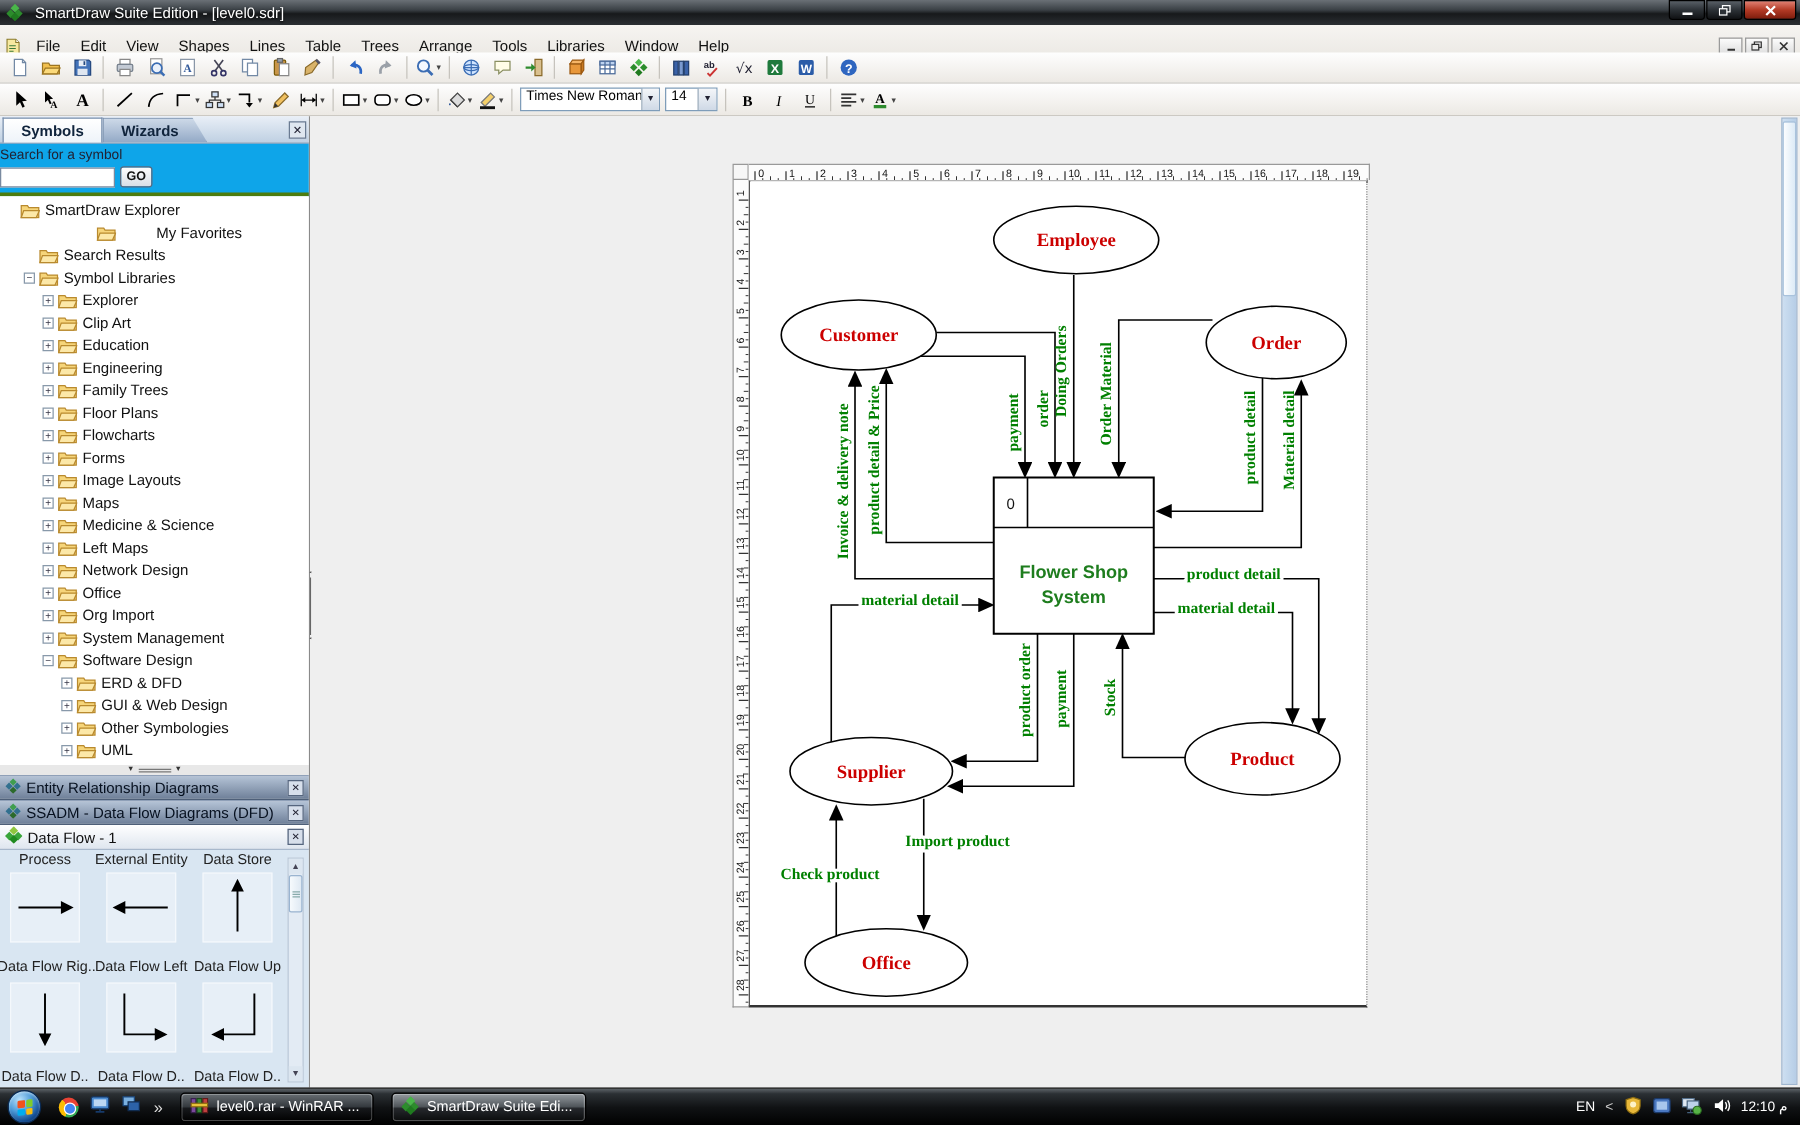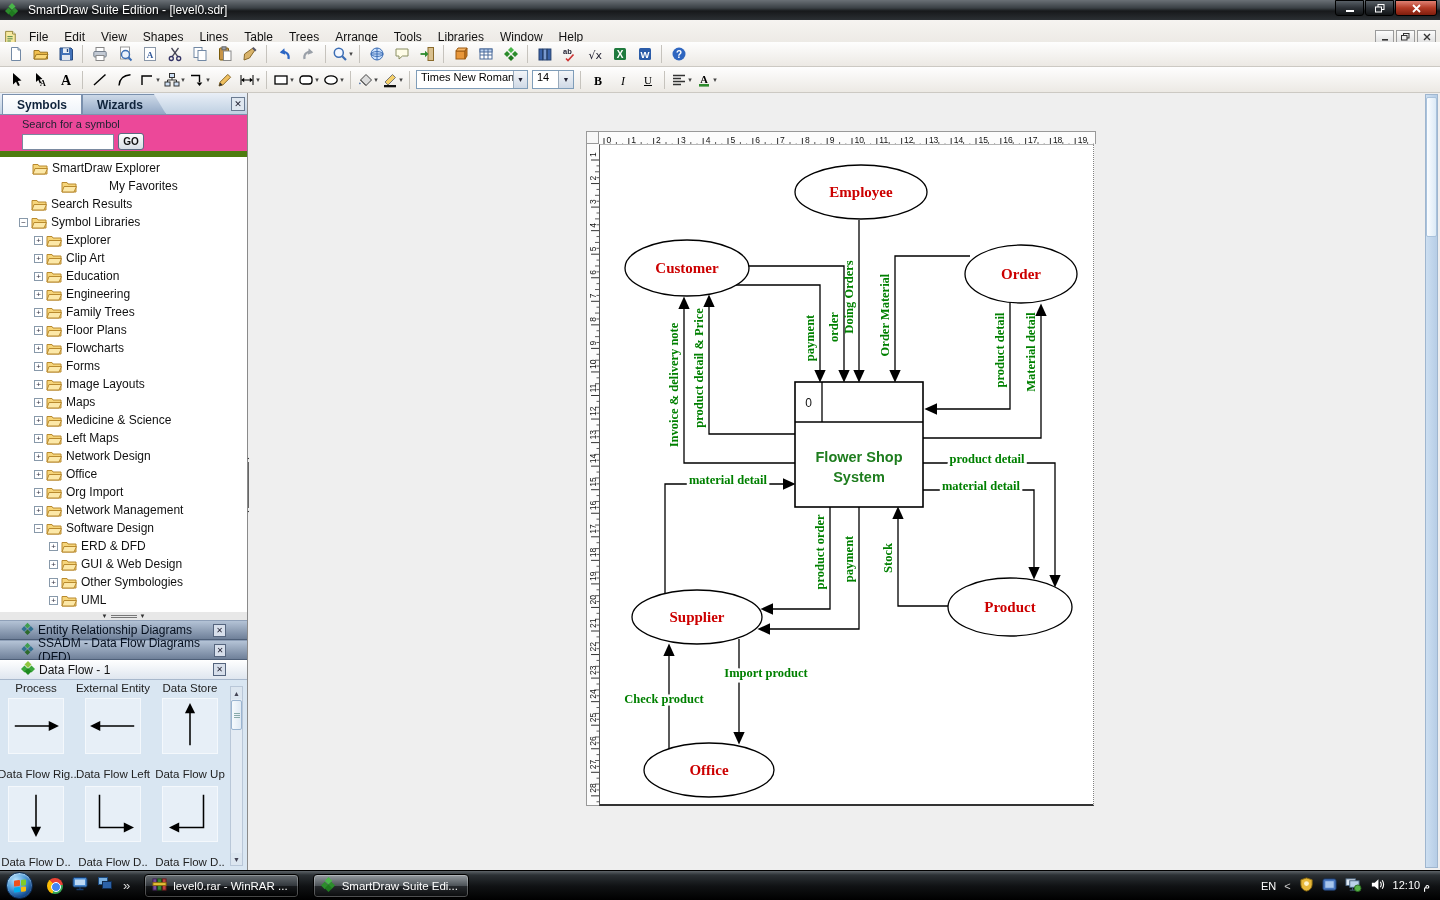--- a/index.html
+++ b/index.html
@@ -44,34 +44,34 @@
 
 
 .sidebar{position:absolute;left:0;top:0;bottom:0;width:248px;background:#f0f0f0;border-right:1px solid #8a8a8a}
 .tabsrow{position:absolute;left:0;top:0;right:0;height:22px;background:linear-gradient(#e9eff7,#bfd0e2);
  border-bottom:1px solid #7d93b0;display:flex;align-items:flex-end;padding:0 2px}
 .tab{font-size:12px;font-weight:bold;padding:3px 14px 2px 14px;border:1px solid #7a90ad;border-bottom:none;color:#10243c}
 .tab.active{background:linear-gradient(#ffffff,#eef3f9)}
 .tab.inactive{background:linear-gradient(#cdd9e8,#93a9c6);clip-path:polygon(0 0,calc(100% - 12px) 0,100% 100%,0 100%);padding-right:22px}
 .tclose{margin-left:auto;width:14px;height:14px;border:1px solid #6a7b92;background:#dfe7f0;font-size:9px;
  display:flex;align-items:center;justify-content:center;margin-bottom:3px;color:#223}
-.searchbox{position:absolute;left:0;top:22px;right:0;height:42px;background:#ec4899;border-bottom:6px solid #4d7c0f;padding:3px 22px;font-size:11px;color:#223}
+.searchbox{position:absolute;left:0;top:22px;right:0;height:42px;background:#0ea5e9;border-bottom:3px solid #4d7c0f;padding:3px 0;font-size:11px;color:#223}
 .searchrow{display:flex;align-items:center;margin-top:3px;gap:4px}
 .searchinput{width:92px;height:16px;border:1px solid #7a8aa0;background:#fff;font-size:11px;padding:0 2px}
 .gobtn{width:26px;height:17px;border:1px solid #5a6a80;border-radius:3px;background:linear-gradient(#fdfdfd,#d8dee6);
  font-size:10px;font-weight:bold;display:flex;align-items:center;justify-content:center;color:#111}
 .tree{position:absolute;left:0;top:64px;right:0;height:455px;background:#fff;overflow:hidden;padding-top:2px}
 .trow{height:18px;display:flex;align-items:center;font-size:12px;color:#111;white-space:nowrap}
 .expander{width:9px;height:9px;border:1px solid #8899aa;background:#fff;font-size:8px;line-height:7px;text-align:center;color:#334;flex:none;margin-right:3px}
 .expspace{width:12px;flex:none}
 .ticon{flex:none;margin-right:4px;display:flex}
 .grip{position:absolute;left:0;top:519px;right:0;height:8px;background:#e8e8e8;display:flex;align-items:center;justify-content:center;gap:3px}
 .grip i{display:block;width:26px;border-top:1px solid #777;border-bottom:1px solid #777;height:3px}
 .grip b{font-size:6px;color:#333;font-style:normal}
-.panelhdr{position:absolute;left:0;right:0;height:20px;display:flex;align-items:center;gap:4px;padding:0 21px;font-size:12px}
+.panelhdr{position:absolute;left:0;right:0;height:20px;display:flex;align-items:center;gap:4px;padding:0 4px;font-size:12px}
 .panelhdr.dark{background:linear-gradient(#b4c3d6,#6f8099);border-top:1px solid #8fa0b8;border-bottom:1px solid #4e5f78;color:#06101f}
 .panelhdr.light{background:linear-gradient(#ffffff,#dfe6ef);border-bottom:1px solid #a8b8cc;color:#111}
 .phclose{margin-left:auto;width:13px;height:13px;border:1px solid #55657e;background:#d7dfeb;font-size:8px;display:flex;align-items:center;justify-content:center;color:#223}
 .palette{position:absolute;left:0;right:0;top:587px;bottom:0;background:#d9e6f2;overflow:hidden}
 .palcolhdr{position:absolute;top:2px;font-size:11.5px;color:#222;text-align:center;width:76px}
 .tile{position:absolute;width:56px;height:56px;background:#e7eff7;border:1px solid #f4f8fc}
 .pallabel{position:absolute;font-size:11.5px;color:#222;text-align:center;width:76px;white-space:nowrap}
 .palscroll{position:absolute;right:4px;top:6px;bottom:4px;width:13px;background:#e3ebf4;border:1px solid #b9c7d8}
 .psarrow{position:absolute;left:0;width:11px;height:12px;background:#dce6f0;font-size:7px;color:#445;display:flex;align-items:center;justify-content:center}
 .psthumb{position:absolute;left:0;top:13px;width:11px;height:30px;background:linear-gradient(90deg,#f6fafd,#dfe9f3);border:1px solid #9ab4d0;border-radius:2px;display:flex;flex-direction:column;align-items:center;justify-content:center;gap:1px}
@@ -510,31 +510,31 @@
         <div class="tclose">✕</div>
       </div>
       <div class="searchbox">
         <div>Search for a symbol</div>
         <div class="searchrow">
           <input class="searchinput" value="" style="">
           <div class="gobtn">GO</div>
         </div>
       </div>
       <div class="tree" id="tree">
-          <div class="trow" style="padding-left: 20px;">
+          <div class="trow" style="padding-left: 4px;">
             <span class="expspace"></span>
             <span class="ticon">
               <svg width="16" height="13" viewBox="0 0 16 13">
                 <path d="M1 2.5h5l1 1.5h8v8H1z" fill="#f6d57a" stroke="#b98a2e"></path>
                 <path d="M1 12l2-5.5h12.5L13 12z" fill="#fce8a8" stroke="#b98a2e"></path>
               </svg>
             </span>
             <span>SmartDraw Explorer</span>
           </div>
-          <div class="trow" style="padding-left: 21px; gap: 28px;">
+          <div class="trow" style="padding-left: 37px; gap: 28px;">
             <span class="expspace"></span>
             <span class="ticon">
               <svg width="16" height="13" viewBox="0 0 16 13">
                 <path d="M1 2.5h5l1 1.5h8v8H1z" fill="#f6d57a" stroke="#b98a2e"></path>
                 <path d="M1 12l2-5.5h12.5L13 12z" fill="#fce8a8" stroke="#b98a2e"></path>
               </svg>
             </span>
             <span>My Favorites</span>
           </div>
           <div class="trow" style="padding-left: 19px;">
@@ -708,21 +708,21 @@
             <span>Org Import</span>
           </div>
           <div class="trow" style="padding-left: 34px;">
             <span class="expander">+</span>
             <span class="ticon">
               <svg width="16" height="13" viewBox="0 0 16 13">
                 <path d="M1 2.5h5l1 1.5h8v8H1z" fill="#f6d57a" stroke="#b98a2e"></path>
                 <path d="M1 12l2-5.5h12.5L13 12z" fill="#fce8a8" stroke="#b98a2e"></path>
               </svg>
             </span>
-            <span>Network Management</span>
+            <span>System Management</span>
           </div>
           <div class="trow" style="padding-left: 34px;">
             <span class="expander">−</span>
             <span class="ticon">
               <svg width="16" height="13" viewBox="0 0 16 13">
                 <path d="M1 2.5h5l1 1.5h8v8H1z" fill="#f6d57a" stroke="#b98a2e"></path>
                 <path d="M1 12l2-5.5h12.5L13 12z" fill="#fce8a8" stroke="#b98a2e"></path>
               </svg>
             </span>
             <span>Software Design</span>

